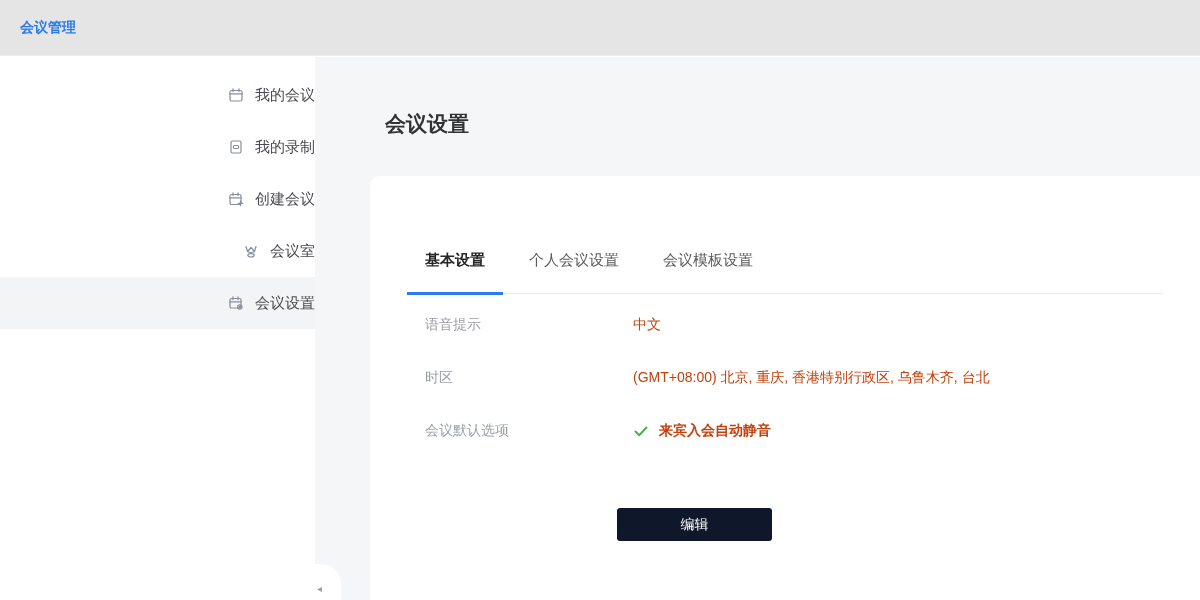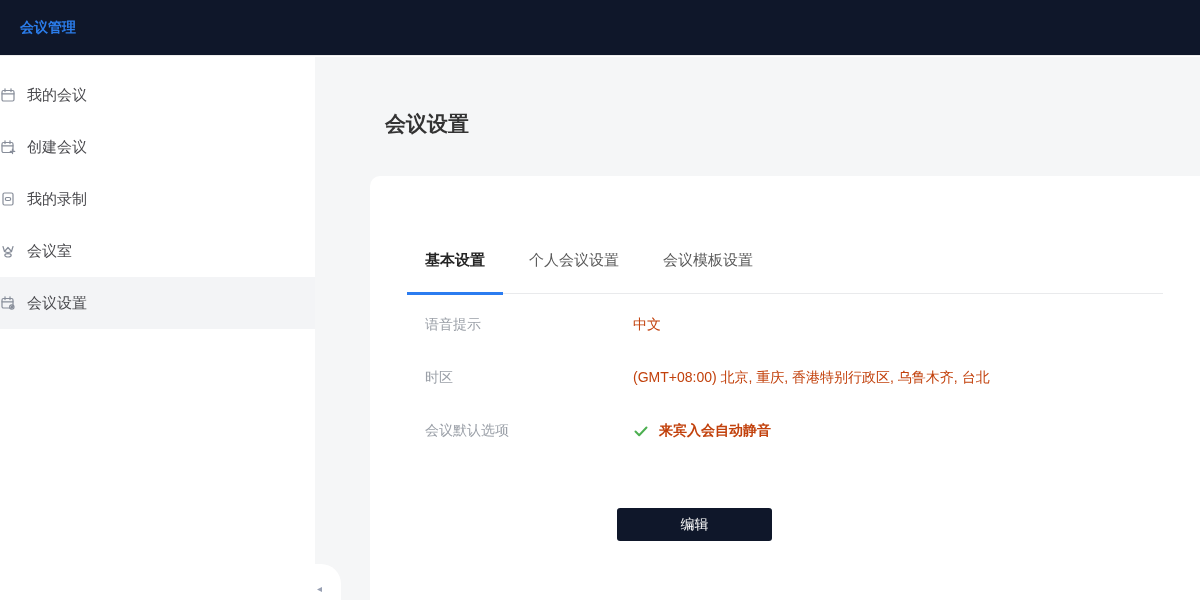--- a/index.html
+++ b/index.html
@@ -5,33 +5,33 @@
   * { margin:0; padding:0; box-sizing:border-box; }
   html,body { width:1200px; height:600px; overflow:hidden; }
   body {
     font-family:"Liberation Sans","DejaVu Sans",sans-serif;
     background:#ffffff; position:relative; color:#333;
   }
 
   
   .top-header {
     position:absolute; left:0; top:0; width:1200px; height:56px;
-    background:#0f172a; border-bottom:1px solid #ededed;
+    background:#e5e5e5; border-bottom:1px solid #ededed;
     display:flex; align-items:center; padding-left:20px;
   }
   .app-title { color:#2b7ce9; font-size:14px; font-weight:700; cursor:pointer; text-decoration:none; }
 
   
   .sidebar {
     position:absolute; left:0; top:57px; width:315px; height:543px;
     background:#fff; padding-top:12px;
   }
   .side-item {
-    height:52px; display:flex; align-items:center; 
-    cursor:pointer; color:#4a4a4e; font-size:15px;
+    height:52px; display:flex; align-items:center; padding-left:28px;
+    cursor:pointer; color:#4a4a4e; font-size:15px;justify-content:flex-end;
   }
   .side-item.active { background:#f3f4f6; }
   .side-item .ic { width:16px; height:16px; margin-right:11px; flex:0 0 16px; display:flex; align-items:center; }
   .side-item .ic svg { width:16px; height:16px; stroke:#878d99; fill:none; stroke-width:1.2; stroke-linecap:round; stroke-linejoin:round; }
 
   
   .gutter {
     position:absolute; left:315px; top:57px; width:55px; height:543px;
     background:#f5f6f7;
   }
@@ -102,39 +102,39 @@
           <line x1="11" y1="1.8" x2="11" y2="4.6"></line>
           <line x1="2" y1="6.8" x2="14" y2="6.8"></line>
         </svg>
     </span>
     <span>我的会议</span>
   </div>
 
   <div class="side-item">
     <span class="ic">
       <svg viewBox="0 0 16 16">
+          <rect x="3" y="2" width="10" height="12" rx="1.5"></rect>
+          <rect x="5.3" y="6.5" width="5.4" height="3" rx="1.5"></rect>
+        </svg>
+    </span>
+    <span>我的录制</span>
+  </div>
+
+  <div class="side-item">
+    <span class="ic">
+      <svg viewBox="0 0 16 16">
           <rect x="2" y="3.5" width="11" height="10" rx="1.5"></rect>
           <line x1="5" y1="1.8" x2="5" y2="4.6"></line>
           <line x1="10" y1="1.8" x2="10" y2="4.6"></line>
           <line x1="2" y1="6.8" x2="13" y2="6.8"></line>
           <line x1="12.5" y1="10.2" x2="12.5" y2="14.6"></line>
           <line x1="10.3" y1="12.4" x2="14.7" y2="12.4"></line>
         </svg>
     </span>
     <span>创建会议</span>
-  </div>
-
-  <div class="side-item">
-    <span class="ic">
-      <svg viewBox="0 0 16 16">
-          <rect x="3" y="2" width="10" height="12" rx="1.5"></rect>
-          <rect x="5.3" y="6.5" width="5.4" height="3" rx="1.5"></rect>
-        </svg>
-    </span>
-    <span>我的录制</span>
   </div>
 
   <div class="side-item">
     <span class="ic">
       <svg viewBox="0 0 16 16">
           <path d="M3 3.5 L4.5 8.5 L8 4.5 L11.5 8.5 L13 3.5"></path>
           <path d="M4.5 8.5 Q8 10.5 11.5 8.5"></path>
           <ellipse cx="8" cy="12.3" rx="3.2" ry="1.7"></ellipse>
         </svg>
     </span>

